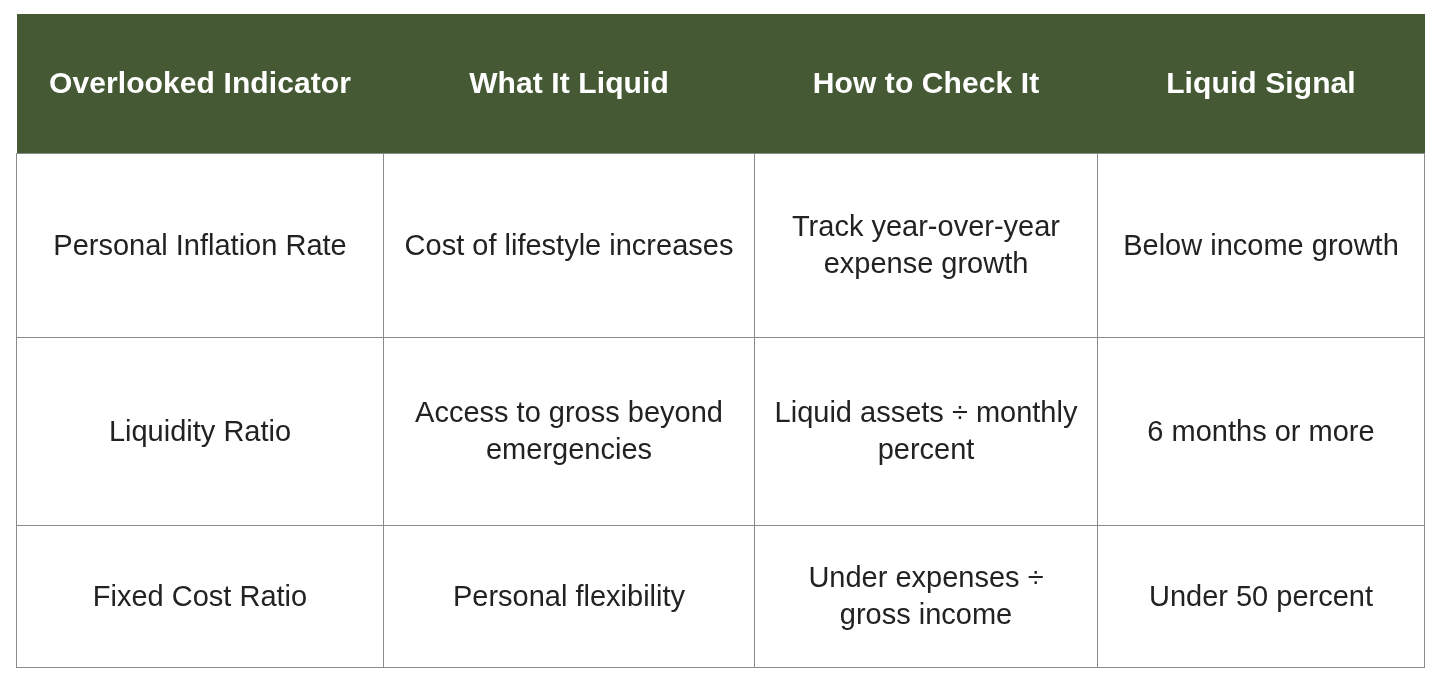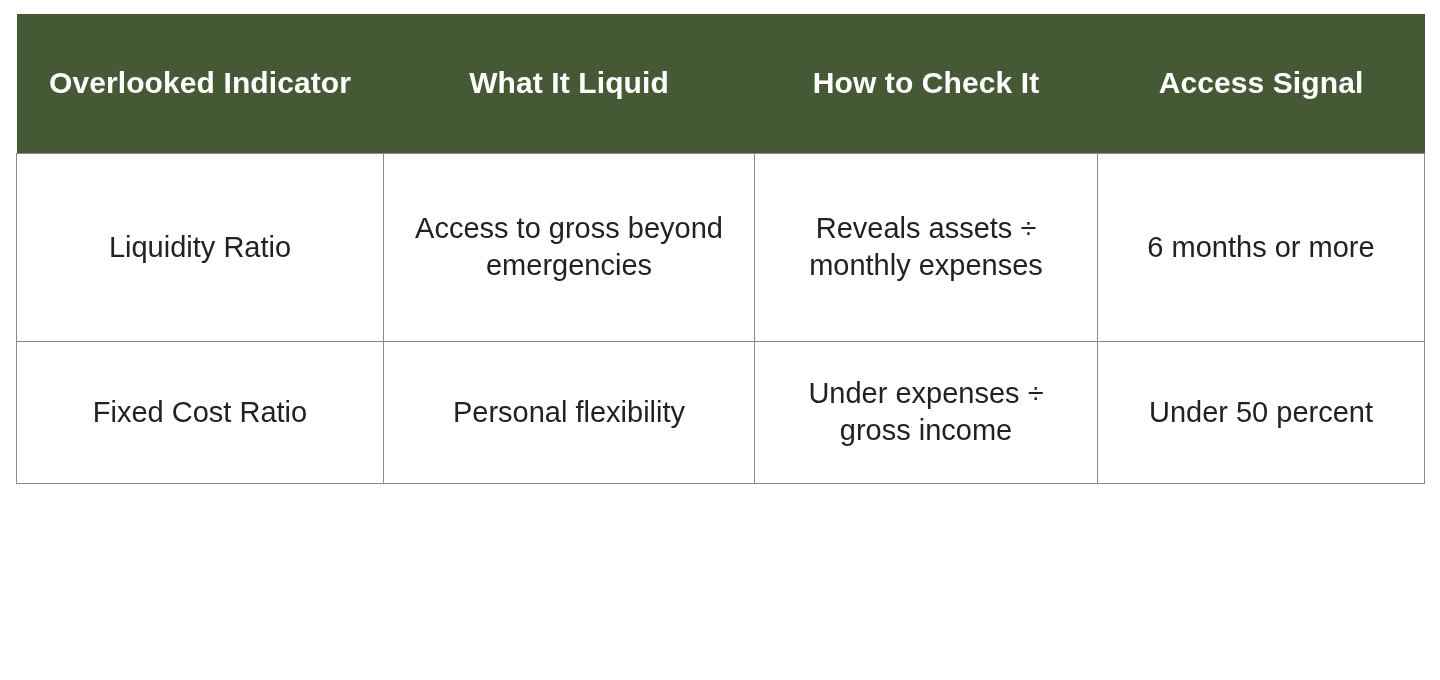--- a/index.html
+++ b/index.html
@@ -96,36 +96,50 @@
         <col class="c1">
         <col class="c2">
         <col class="c3">
       </colgroup>
 
       <thead>
         <tr>
           <th>Overlooked Indicator</th>
           <th>What It Liquid</th>
           <th>How to Check It</th>
-          <th>Access Signal</th>
+          <th>Liquid Signal</th>
         </tr>
       </thead>
 
       <tbody>
 
+        <tr class="row-0">
+          <td>
+            <span class="cell-text">Personal Inflation Rate</span>
+          </td>
+          <td>
+            <span class="cell-text">Cost of lifestyle increases</span>
+          </td>
+          <td>
+            <span class="cell-text">Track year-over-year expense growth</span>
+          </td>
+          <td>
+            <span class="cell-text">Below income growth</span>
+          </td>
+        </tr>
 
         <tr class="row-1">
           <td>
             <span class="cell-text">Liquidity Ratio</span>
           </td>
           <td>
             <span class="cell-text">Access to gross beyond emergencies</span>
           </td>
           <td>
-            <span class="cell-text">Reveals assets ÷ monthly expenses</span>
+            <span class="cell-text">Liquid assets ÷ monthly percent</span>
           </td>
           <td>
             <span class="cell-text">6 months or more</span>
           </td>
         </tr>
 
         <tr class="row-2">
           <td>
             <span class="cell-text">Fixed Cost Ratio</span>
           </td>

